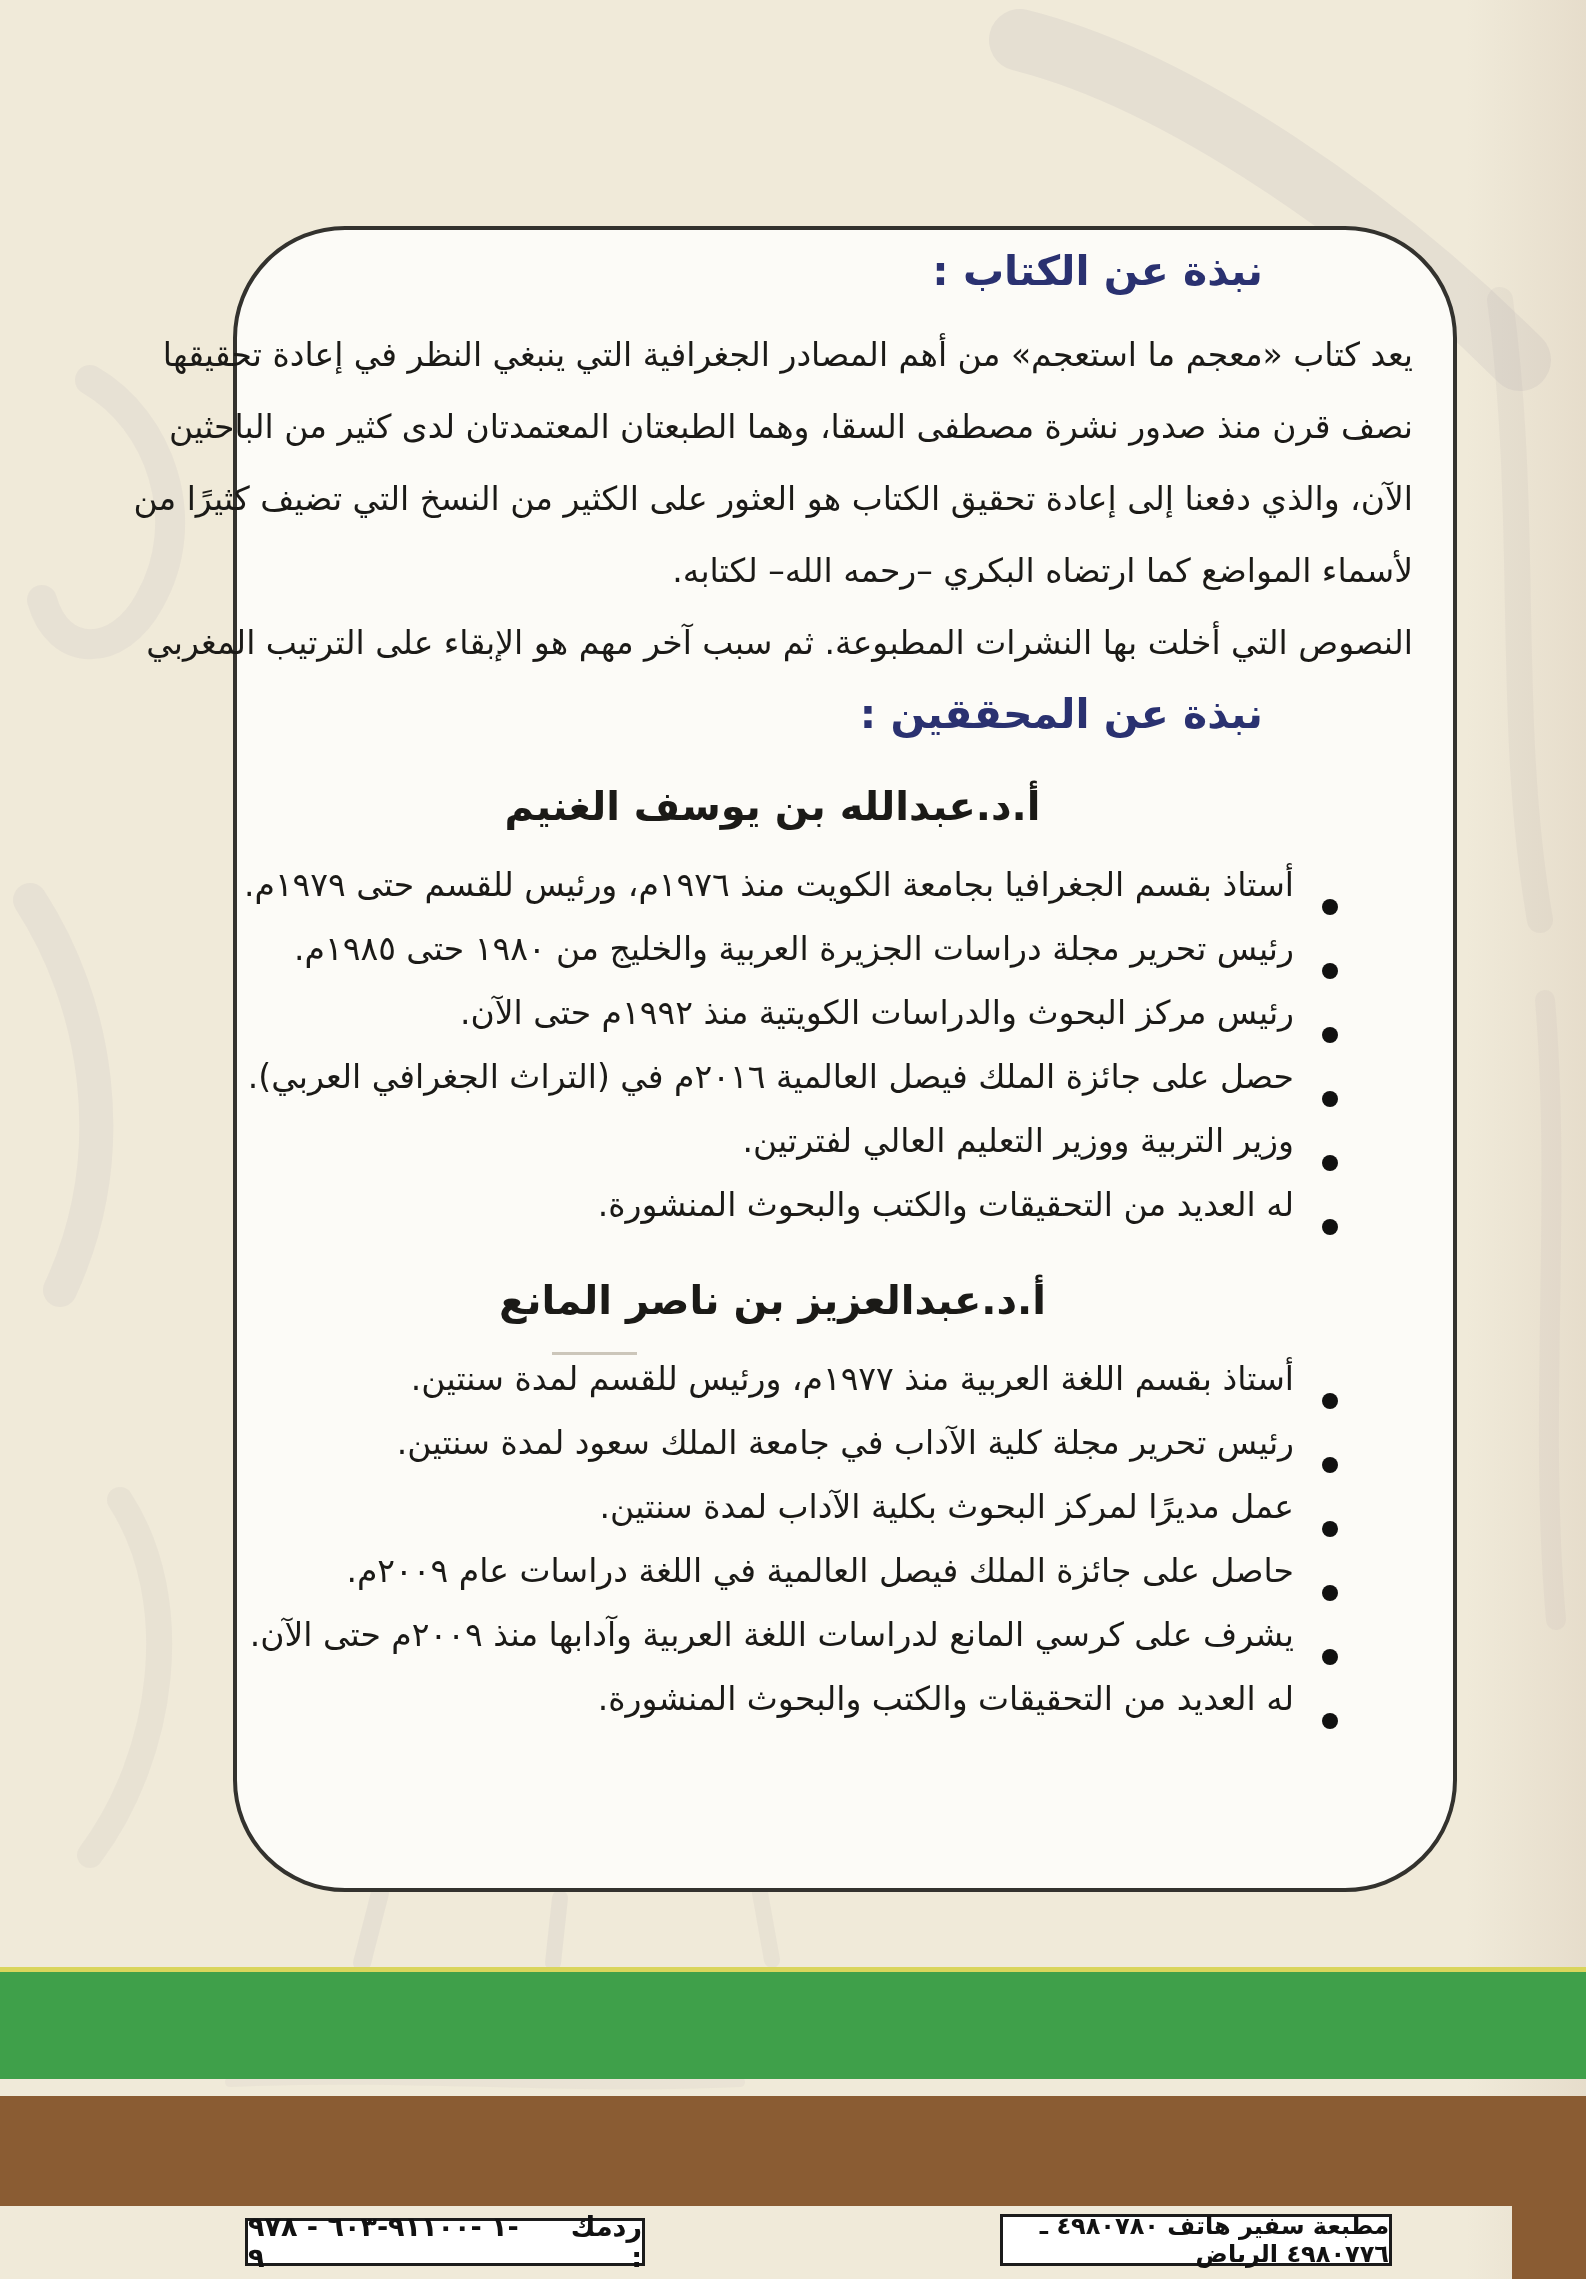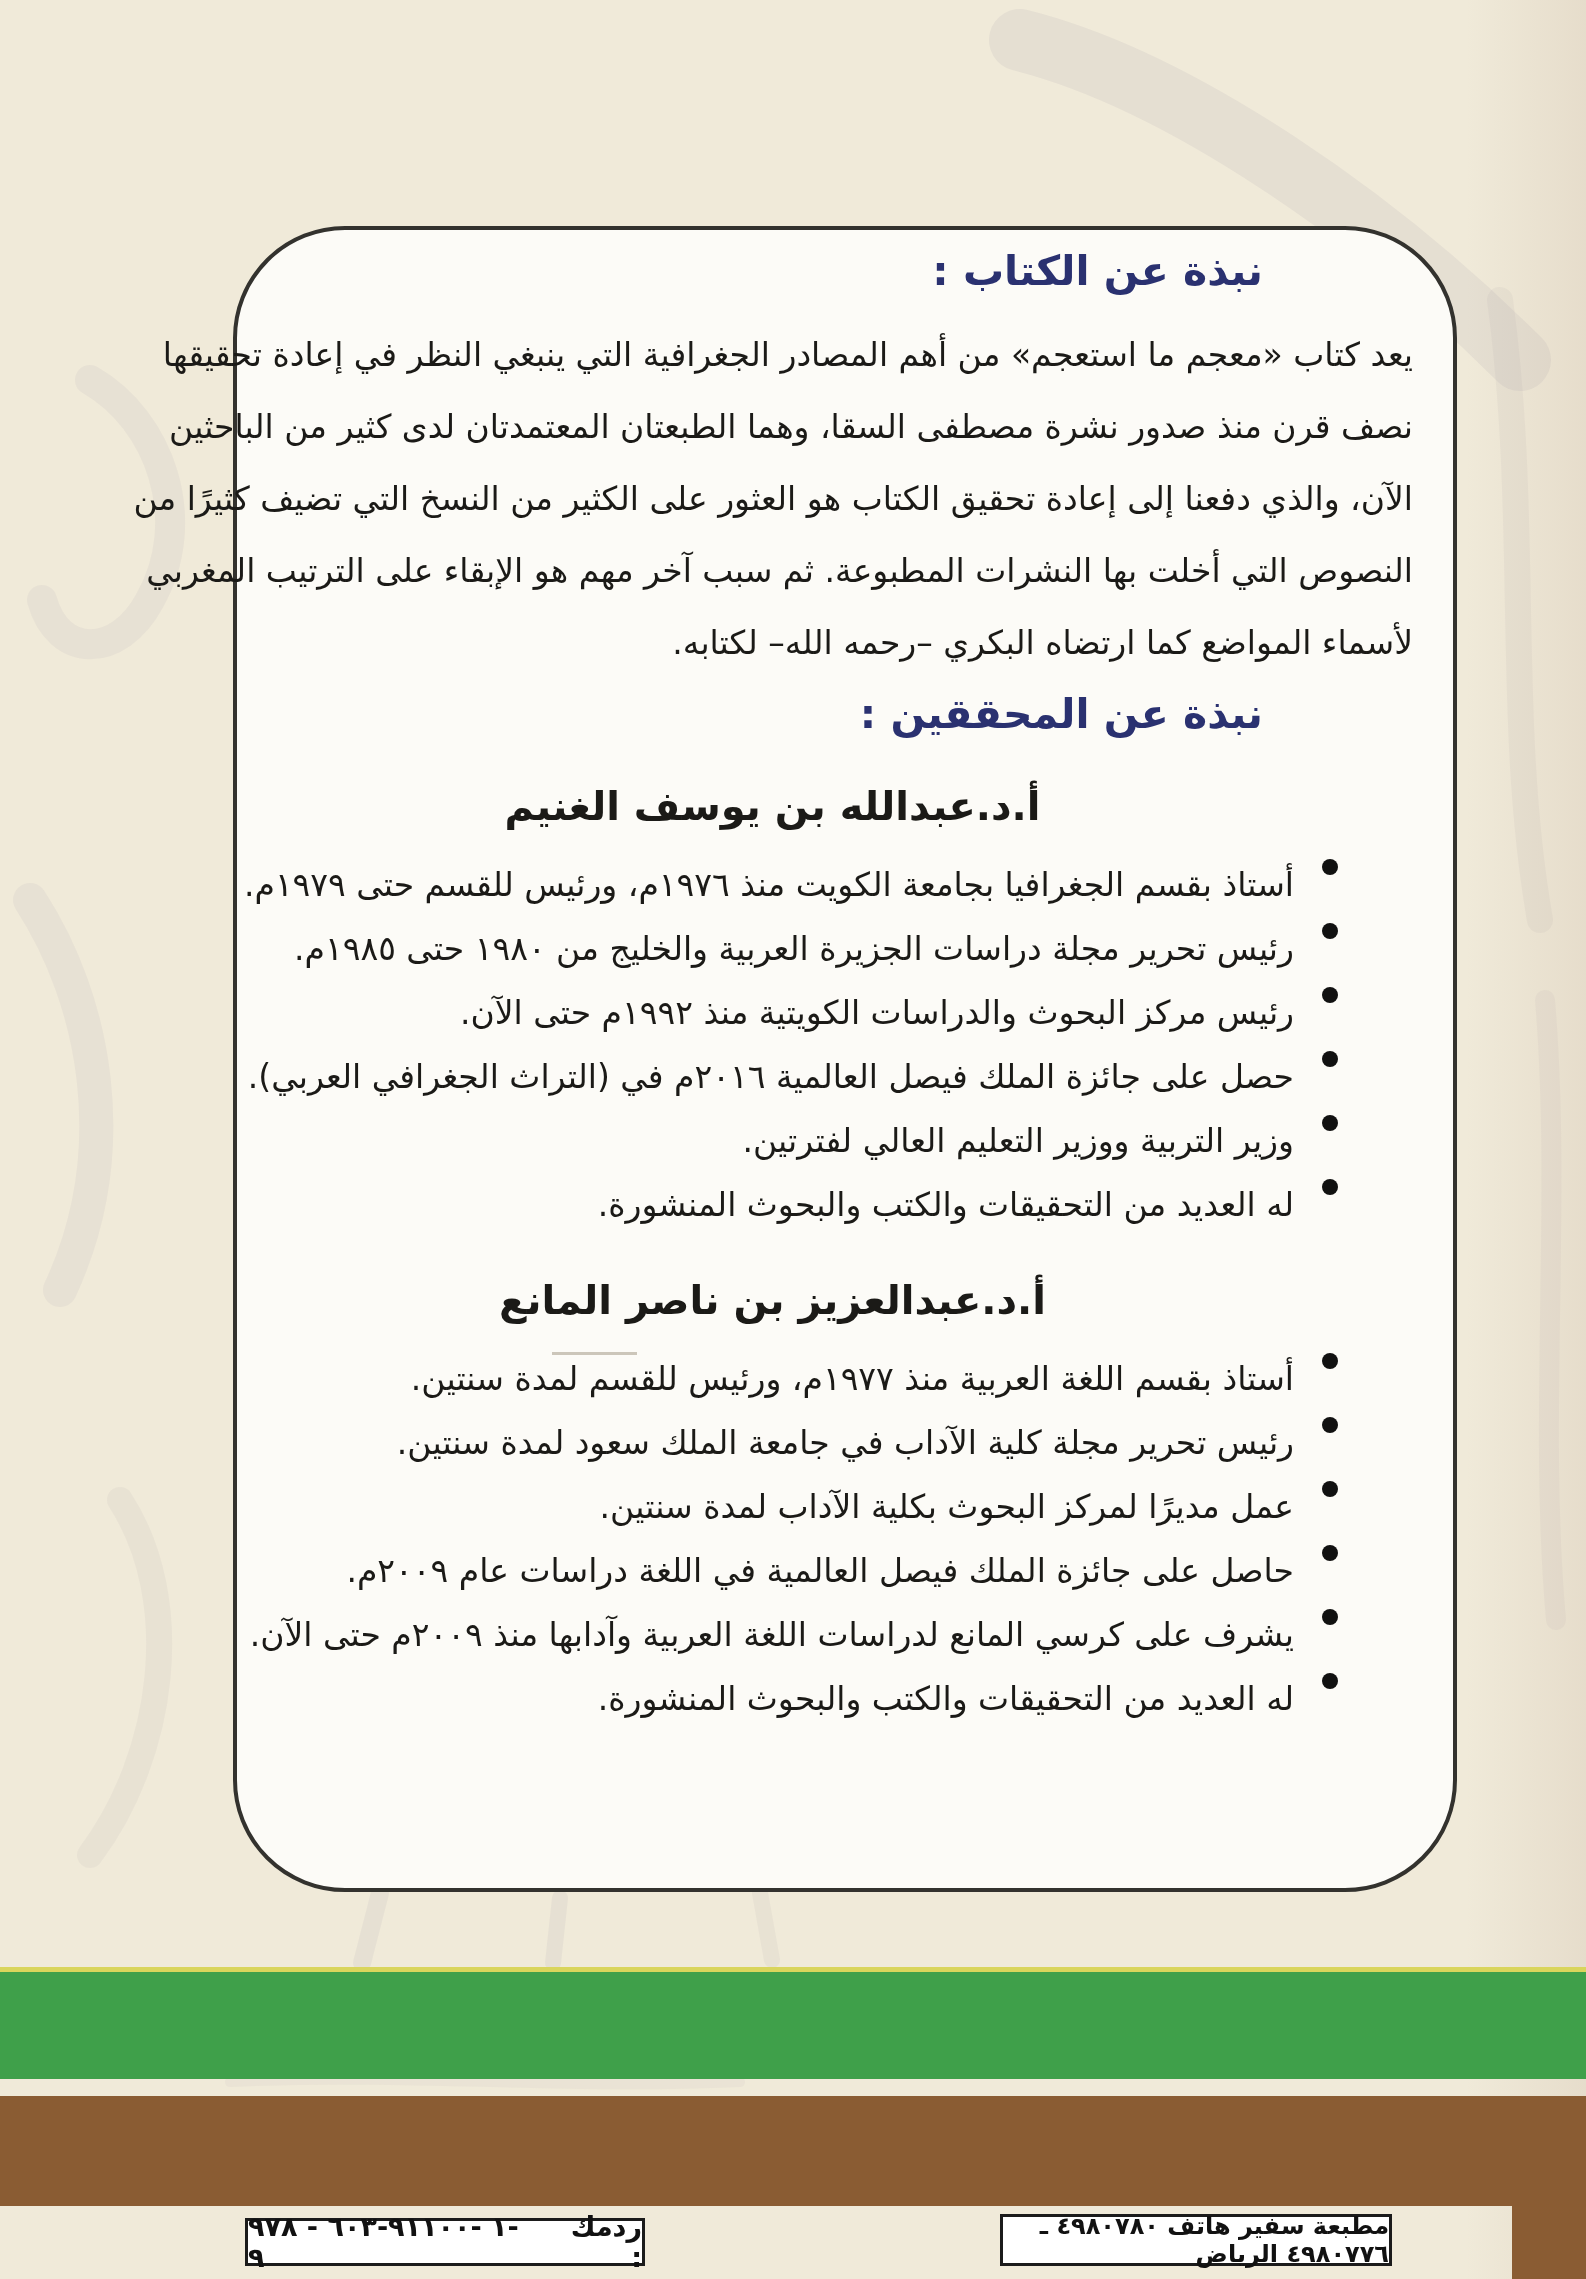--- a/index.html
+++ b/index.html
@@ -59,21 +59,21 @@
     margin:40px 145px 0 0;
     font-size:40px;font-weight:bold;
     line-height:1.25;text-align:center;
   }
   .bullets{
     list-style:none;
     margin:24px 0 0 0;
     padding:0 75px 0 0;
   }
   .bullets li{
-    display:flex;align-items:flex-start;gap:28px;
+    display:flex;align-items:flex-end;gap:28px;
     font-size:33px;line-height:60px;
     margin-bottom:4px;
     white-space:nowrap;
   }
   .dot{
     flex:0 0 auto;width:16px;height:16px;border-radius:50%;
     background:#111;margin-top:4px;
   }
   .divider-dash{
     position:absolute;left:552px;top:1352px;width:85px;height:3px;
@@ -121,22 +121,22 @@
     </g>
   </svg>
 
   <div class="content-box">
     <h2 class="sec-title">نبذة عن الكتاب :</h2>
 
     <div class="para">
         <div class="pline">يعد كتاب «معجم ما استعجم» من أهم المصادر الجغرافية التي ينبغي النظر في إعادة تحقيقها</div>
         <div class="pline">نصف قرن منذ صدور نشرة مصطفى السقا، وهما الطبعتان المعتمدتان لدى كثير من الباحثين</div>
         <div class="pline">الآن، والذي دفعنا إلى إعادة تحقيق الكتاب هو العثور على الكثير من النسخ التي تضيف كثيرًا من</div>
+        <div class="pline last">لأسماء المواضع كما ارتضاه البكري –رحمه الله– لكتابه.</div>
         <div class="pline">النصوص التي أخلت بها النشرات المطبوعة. ثم سبب آخر مهم هو الإبقاء على الترتيب المغربي</div>
-        <div class="pline last">لأسماء المواضع كما ارتضاه البكري –رحمه الله– لكتابه.</div>
       </div>
 
     <h2 class="sec-title second">نبذة عن المحققين :</h2>
 
     <div>
         <h3 class="editor-name">أ.د.عبدالله بن يوسف الغنيم</h3>
         <ul class="bullets">
           <li>
             <span class="dot"></span>
             <span>أستاذ بقسم الجغرافيا بجامعة الكويت منذ ١٩٧٦م، ورئيس للقسم حتى ١٩٧٩م.</span>

